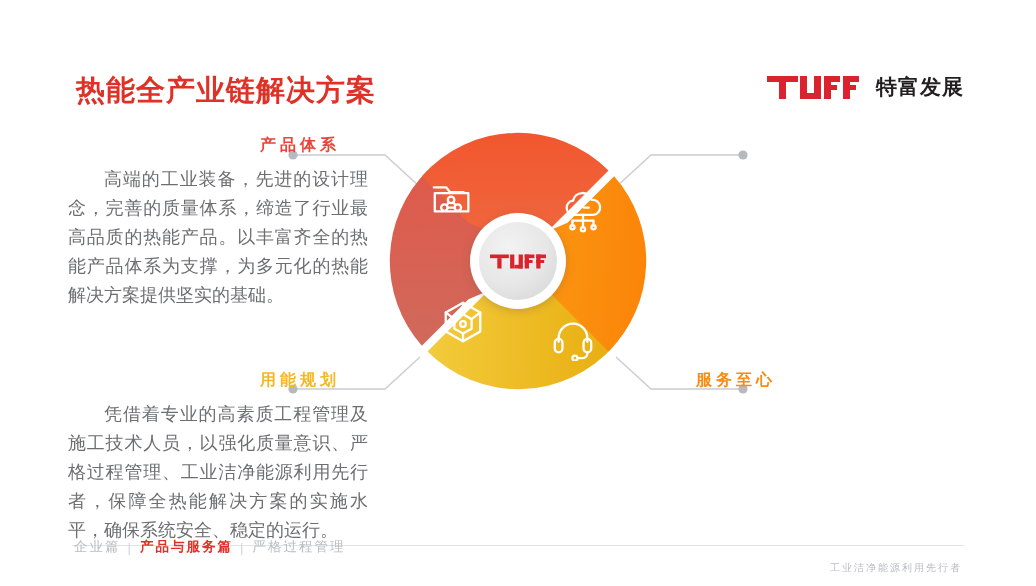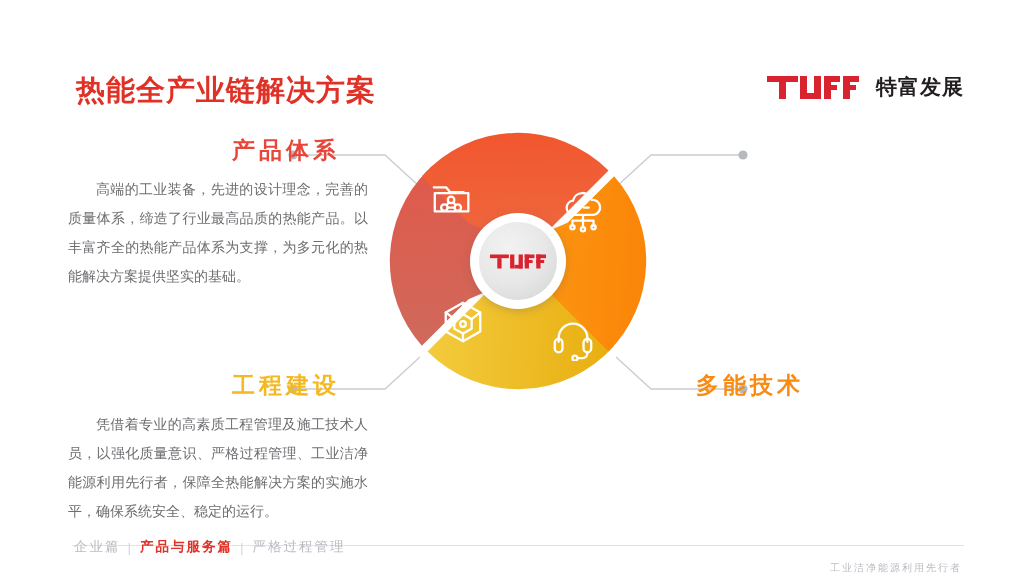--- a/index.html
+++ b/index.html
@@ -48,28 +48,28 @@
     letter-spacing: 1px;
     white-space: nowrap;
   }
 
   
   .quad {
     position: absolute;
     width: 300px;
   }
   .quad-heading {
-    font-size: 23px;
+    font-size: 16px;
     font-weight: bold;
     letter-spacing: 4px;
     white-space: nowrap;
     margin-bottom: 9px;
   }
   .quad-body {
-    font-size: 14px;
+    font-size: 18px;
     line-height: 29px;
     color: #6d6e71;
     text-indent: 2em;
     text-align: justify;
     text-justify: inter-ideograph;
   }
   .quad.left .quad-heading { text-align: right; padding-right: 28px; }
   .quad.right .quad-heading { text-align: left; padding-left: 28px; }
 
   #quad-product   { left: 68px;  top: 108px; }
@@ -210,26 +210,26 @@
     </g>
   </svg>
 
   <div class="quad left" id="quad-product">
     <div class="quad-heading" style="color:#e8463a">产品体系</div>
     <div class="quad-body">高端的工业装备，先进的设计理念，完善的质量体系，缔造了行业最高品质的热能产品。以丰富齐全的热能产品体系为支撑，为多元化的热能解决方案提供坚实的基础。</div>
   </div>
 
 
   <div class="quad left" id="quad-engineer">
-    <div class="quad-heading" style="color:#f5b820">工程建设</div>
+    <div class="quad-heading" style="color:#f5b820">用能规划</div>
     <div class="quad-body">凭借着专业的高素质工程管理及施工技术人员，以强化质量意识、严格过程管理、工业洁净能源利用先行者，保障全热能解决方案的实施水平，确保系统安全、稳定的运行。</div>
   </div>
 
   <div class="quad right" id="quad-service">
-    <div class="quad-heading" style="color:#f98a12">多能技术</div>
+    <div class="quad-heading" style="color:#f98a12">服务至心</div>
   </div>
 
   <div id="donut">
     <svg width="268" height="268" viewBox="0 0 268 268">
       <defs>
         <linearGradient id="grad-product" x1="0" y1="1" x2="1" y2="0">
           <stop offset="0%" stop-color="#cf6a5c"></stop>
           <stop offset="100%" stop-color="#e0594a"></stop>
         </linearGradient>
         <linearGradient id="grad-tech" x1="0" y1="1" x2="1" y2="0">

